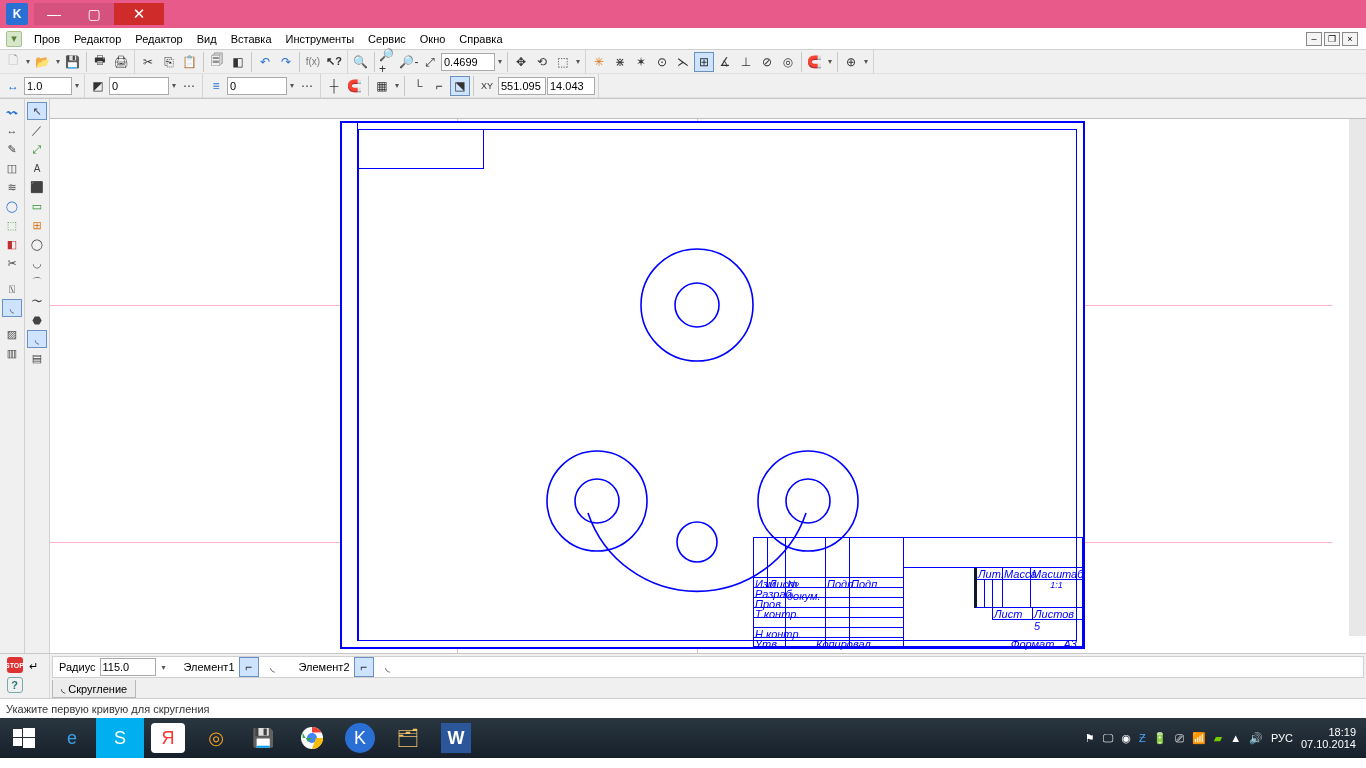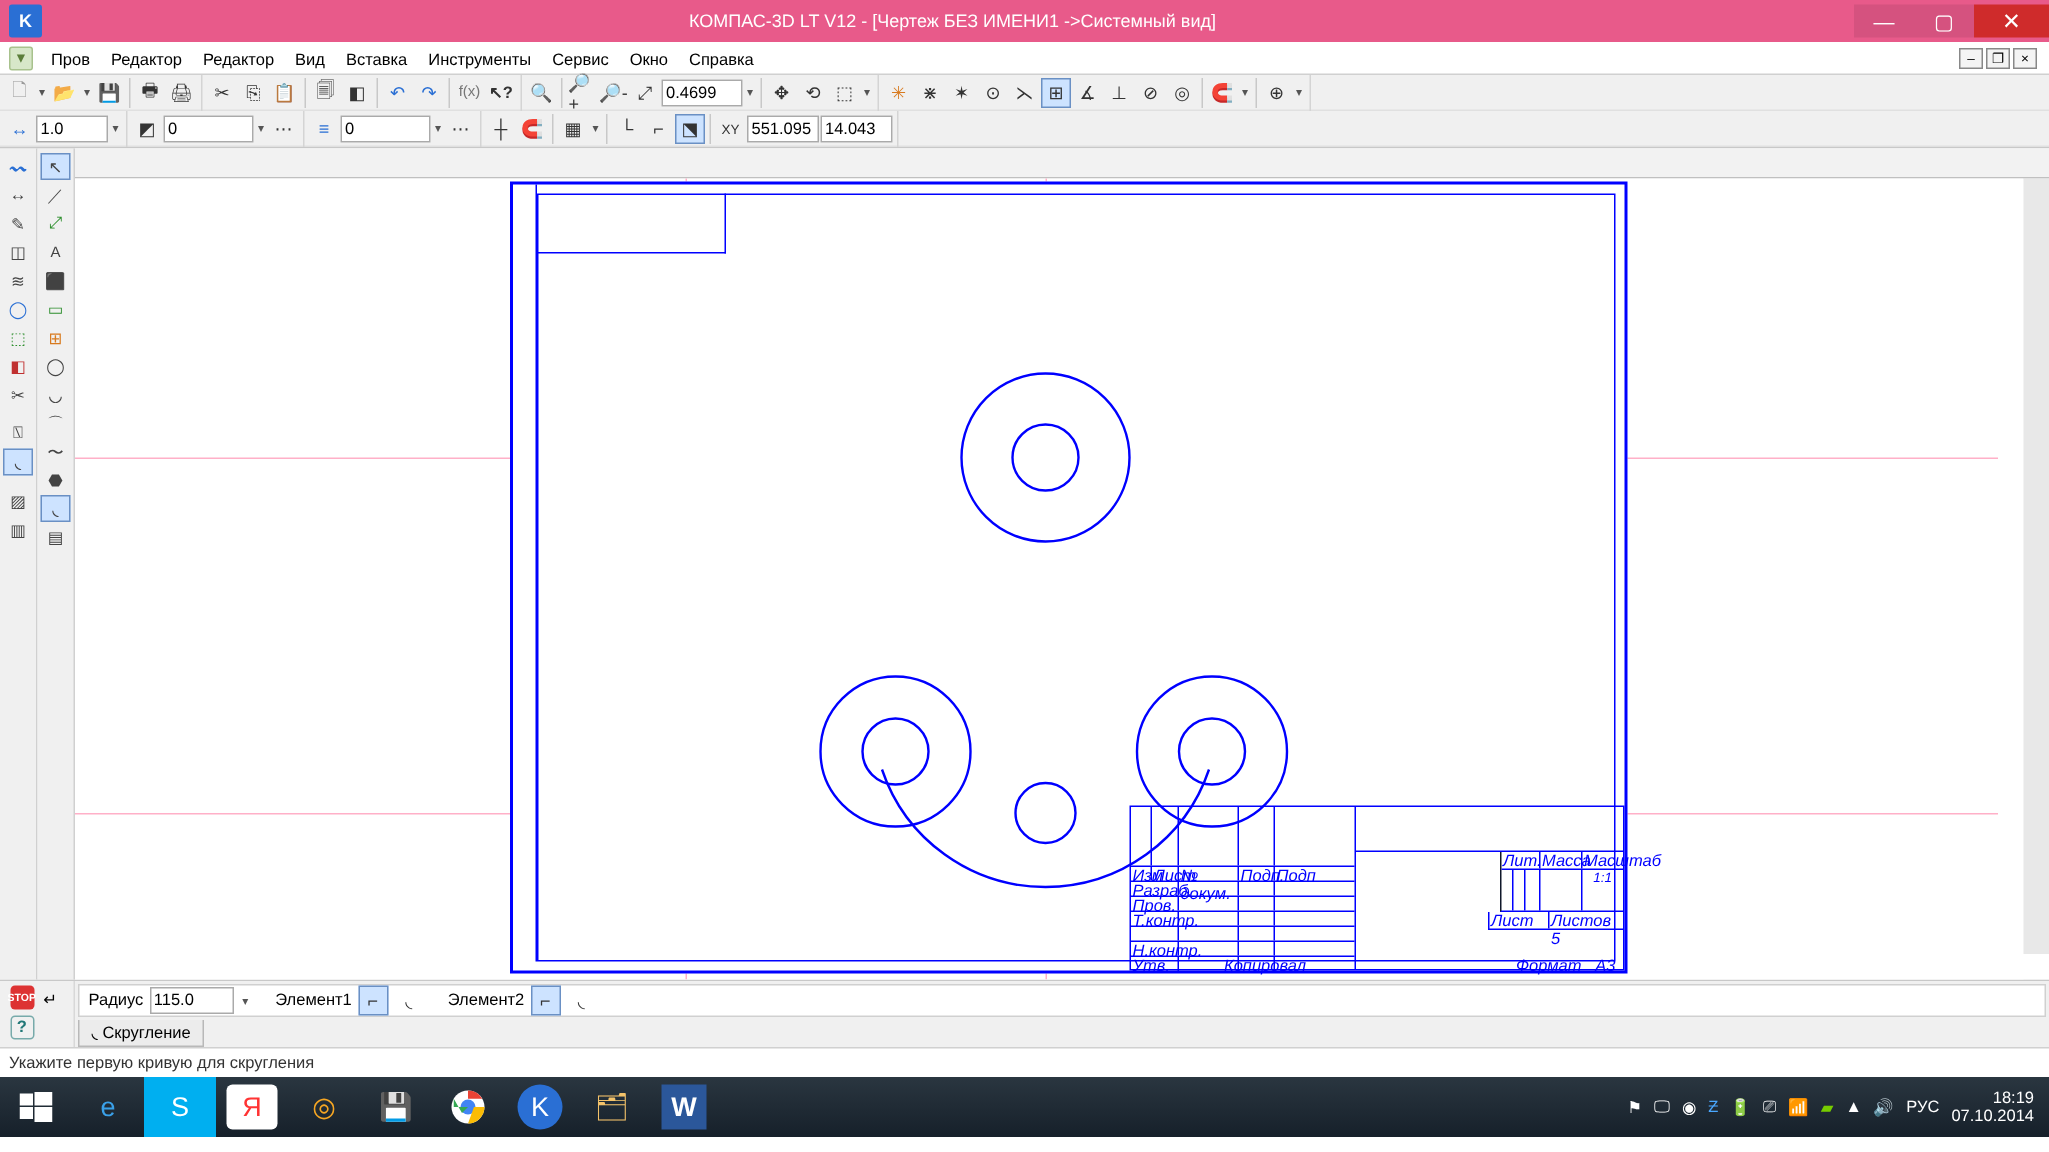--- a/index.html
+++ b/index.html
@@ -88,21 +88,20 @@
 .ic-green { color: #2f8f2f; }
 .ic-blue { color: #2a6fd4; }
 .ic-orange { color: #d87a1f; }
 .stop-badge { width: 16px; height: 16px; background: #d33; border-radius: 3px; color: #fff; font-size: 7px; font-weight: bold; display: flex; align-items: center; justify-content: center; }
 </style>
 </head>
 <body>
 
 <div class="titlebar">
   <div class="app-icon">K</div>
-  <div class="title">КОМПАС-3D LT V12 - [Чертеж БЕЗ ИМЕНИ1 -&gt;Системный вид]</div>
   <div class="winbtn-group">
     <div class="winbtn min">—</div>
     <div class="winbtn max">▢</div>
     <div class="winbtn close">✕</div>
   </div>
 </div>
 
 <div class="menubar">
   <div class="mbtn">▾</div>
   <div class="item"><span>Пров</span></div>
@@ -324,21 +323,21 @@
                 <div class="cell" style="flex:1;border-right:none"></div>
               </div>
             <div class="row" style="border-bottom:none">
                 <div class="cell" style="width:32px">Утв.</div>
                 <div class="cell" style="width:40px"></div>
                 <div class="cell" style="width:24px"></div>
                 <div class="cell" style="flex:1;border-right:none"></div>
               </div>
           </div>
           <div style="position:absolute;left:150px;top:0;right:0;height:30px;border-bottom:1px solid #0000ff"></div>
-          <div style="position:absolute;right:0;top:30px;width:82px;height:40px;border-left:1px solid #0f172a;border-bottom:1px solid #0000ff;display:flex;flex-direction:column">
+          <div style="position:absolute;right:0;top:30px;width:108px;height:40px;border-left:3px solid #0f172a;border-bottom:1px solid #0000ff;display:flex;flex-direction:column">
             <div style="display:flex;height:12px;border-bottom:1px solid #0000ff">
               <div class="cell" style="width:26px">Лит.</div>
               <div class="cell" style="width:28px">Масса</div>
               <div class="cell" style="flex:1;border-right:none">Масштаб</div>
             </div>
             <div style="display:flex;flex:1">
               <div class="cell" style="width:8px"></div>
                 <div class="cell" style="width:8px"></div>
                 <div class="cell" style="width:10px"></div>
               <div class="cell" style="width:28px"></div>

